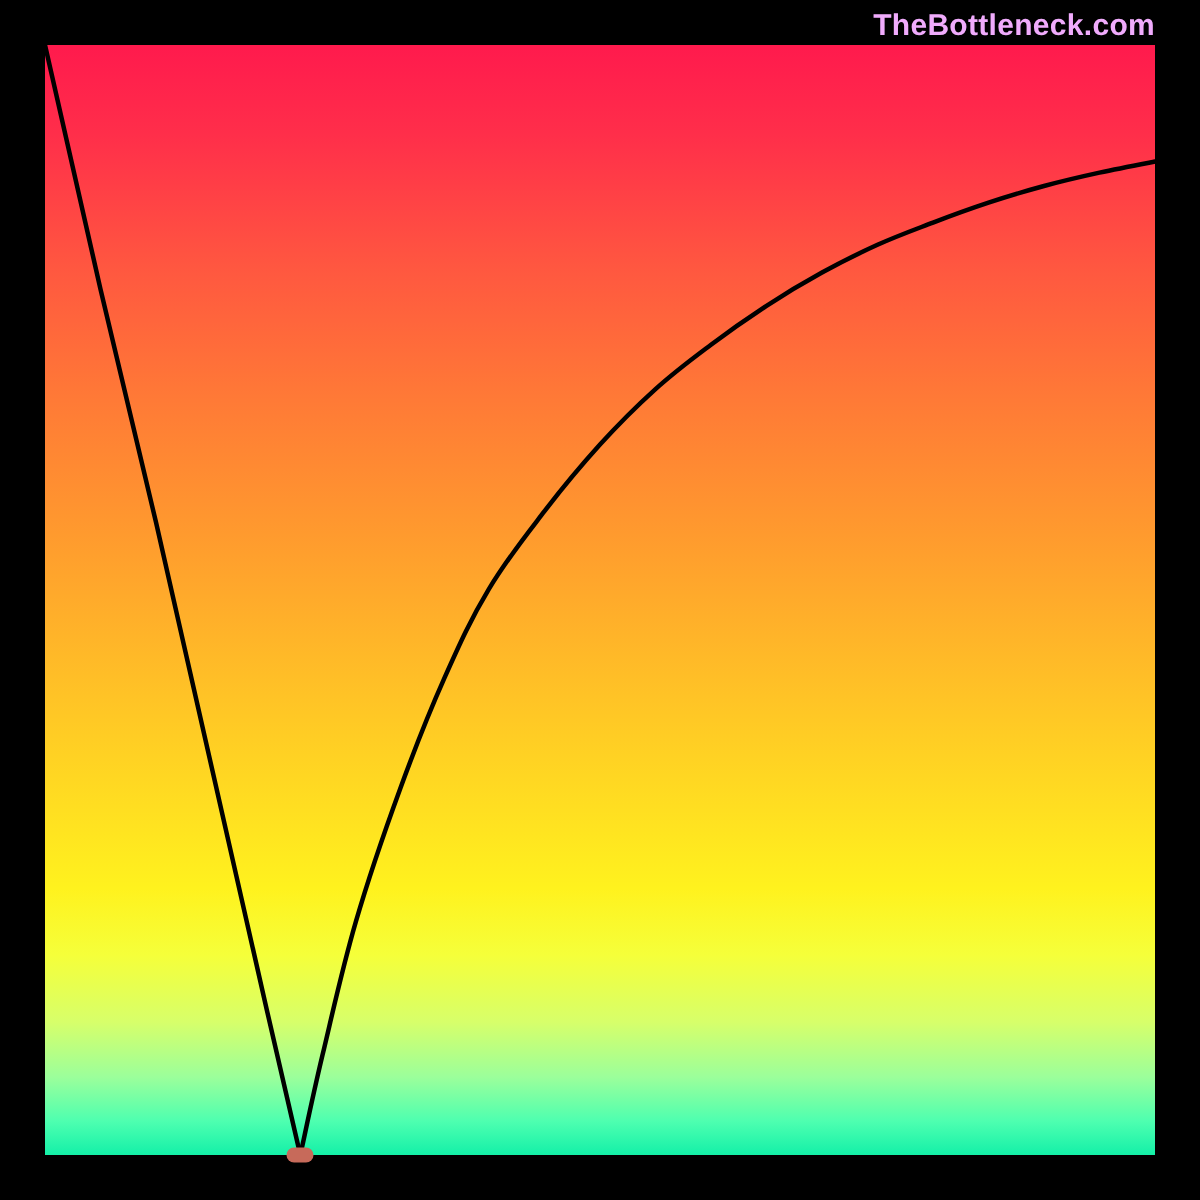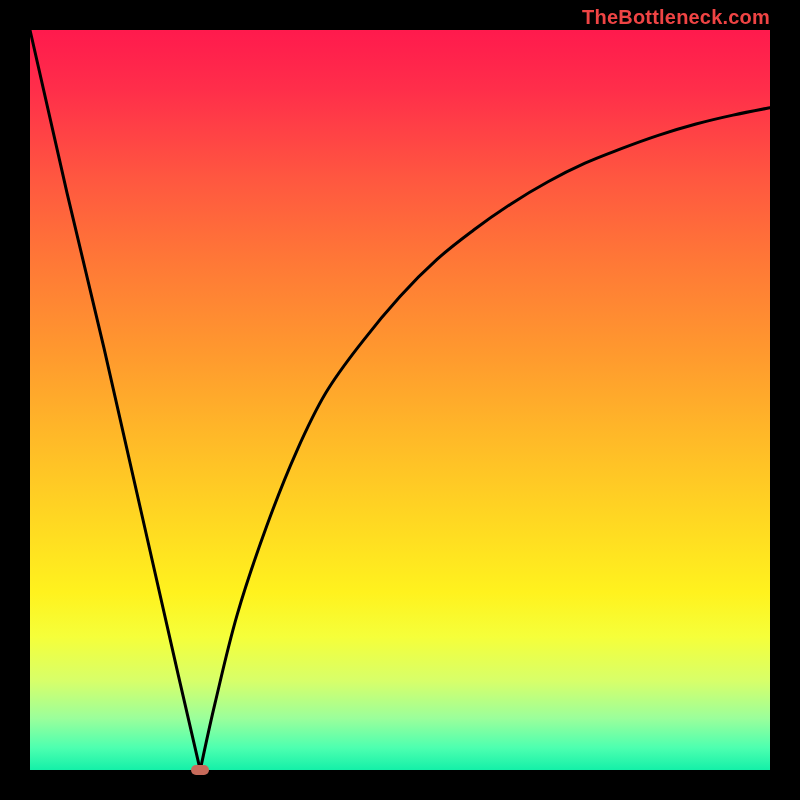--- a/index.html
+++ b/index.html
@@ -32,21 +32,21 @@
       #14f0a8 100%
     );
   }
   .watermark {
     position: absolute;
     top: 6px;
     right: 30px;
     font-family: Arial, Helvetica, sans-serif;
     font-size: 20px;
     font-weight: 600;
-    color: #ef4444;
+    color: #f0abfc;
     letter-spacing: 0.2px;
   }
   svg.curve {
     position: absolute;
     left: 0; top: 0;
     width: 740px; height: 740px;
     overflow: visible;
   }
   .marker {
     position: absolute;

